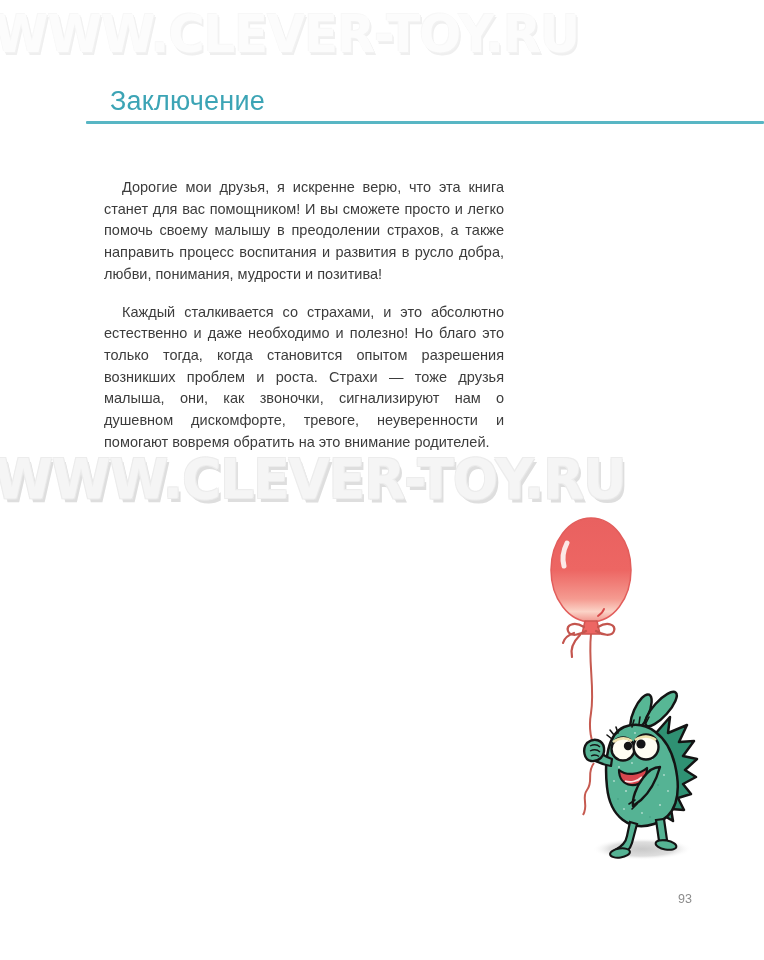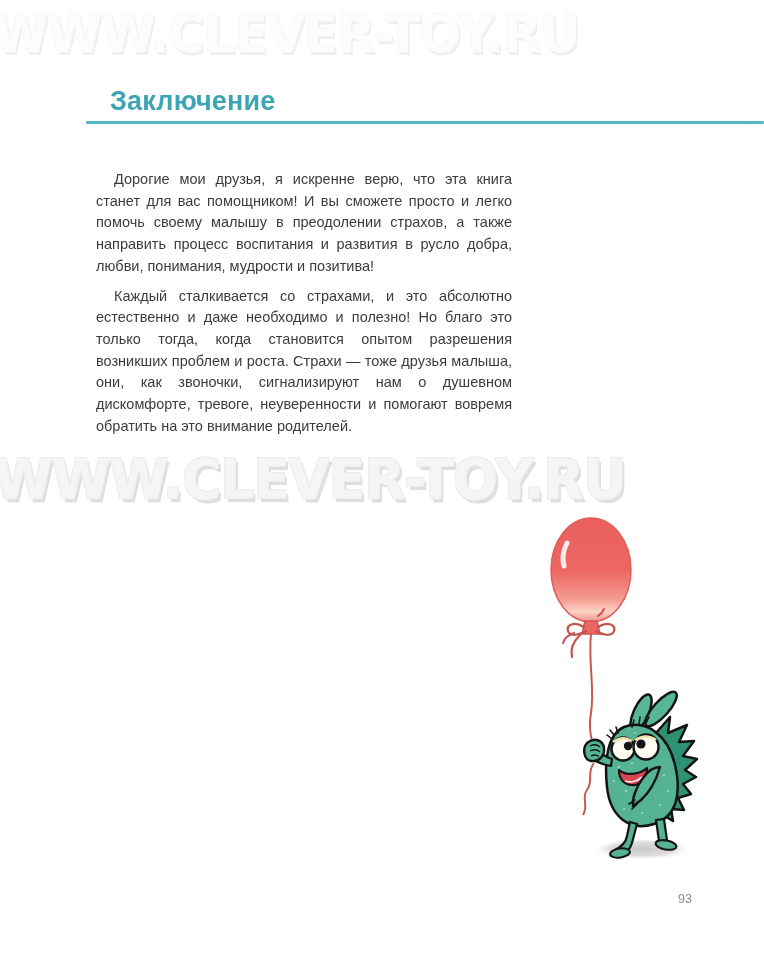--- a/index.html
+++ b/index.html
@@ -13,28 +13,28 @@
              letter-spacing:-1px;z-index:1;user-select:none;
              transform:scaleX(0.95);transform-origin:left top;}
   .wm-mid{top:446px;font-size:56px;color:#f5f5f5;
           text-shadow:-1px -1px 0 #ececec,1px -1px 0 #ececec,-1px 1px 0 #ececec,
                       1px 1px 0 #e7e7e7,3px 4px 0 #dedede;}
   .wm-top{top:4px;font-size:52px;color:#fcfcfc;
           text-shadow:-1px -1px 0 #f7f7f7,1px 1px 0 #f2f2f2,2px 3px 0 #efefef;}
 
   
   h1.title{position:absolute;left:110px;top:86px;margin:0;z-index:2;
-           font-size:27px;font-weight:bold;letter-spacing:0.2px;color:#3ca4b5;}
+           font-size:27px;font-weight:normal;letter-spacing:0.2px;color:#3ca4b5;}
   .rule{position:absolute;left:86px;top:121px;width:678px;height:3px;
         background:#58b6c4;z-index:2;border-radius:1px;}
 
   
   .text-col{position:absolute;left:88px;top:161px;width:432px;z-index:2;
             font-size:14.5px;line-height:21.7px;color:#3c3c3c;text-align:justify;}
-  .text-col p{margin:8px;text-indent:18px;}
+  .text-col p{margin:16px;text-indent:18px;}
 
   
   .illustration{position:absolute;left:540px;top:513px;width:200px;height:360px;z-index:2;}
 
   
   .page-number{position:absolute;left:662px;top:892px;width:26px;z-index:2;
                font-size:12.5px;color:#8c8c8c;text-align:center;margin-left:10px;}
 </style>
 </head>
 <body>

